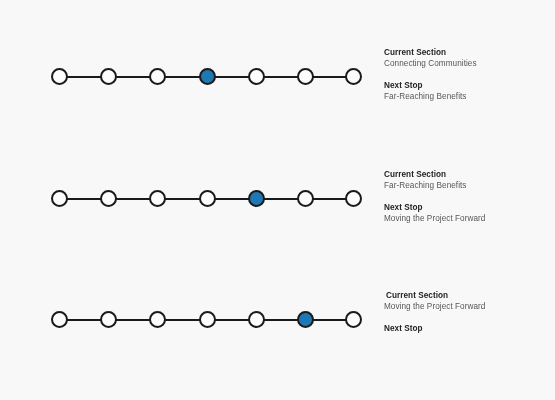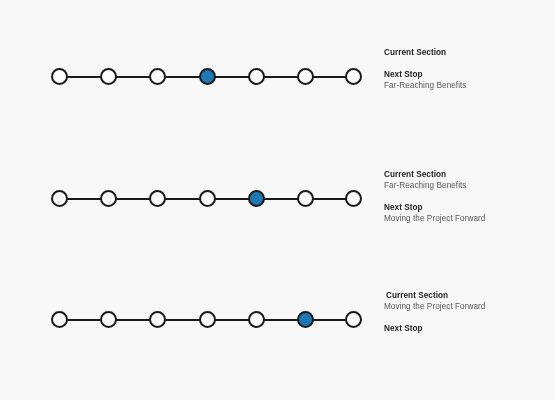--- a/index.html
+++ b/index.html
@@ -98,20 +98,21 @@
     <div class="node" style="left:100px;"></div>
     <div class="node" style="left:149px;"></div>
     <div class="node active" style="left:199px;"></div>
     <div class="node" style="left:248px;"></div>
     <div class="node" style="left:297px;"></div>
     <div class="node" style="left:345px;"></div>
   </div>
 
   <div class="info-block info-block-0">
     <div class="info-heading">Current Section</div>
+    <div class="info-sub">Connecting Communities</div>
     <div class="info-gap"></div>
     <div class="info-heading">Next Stop</div>
     <div class="info-sub">Far-Reaching Benefits</div>
   </div>
 
   <div class="tracker tracker-row-1">
     <div class="track-line" style="left:58px; width:294px;"></div>
     <div class="node" style="left:51px;"></div>
     <div class="node" style="left:100px;"></div>
     <div class="node" style="left:149px;"></div>

